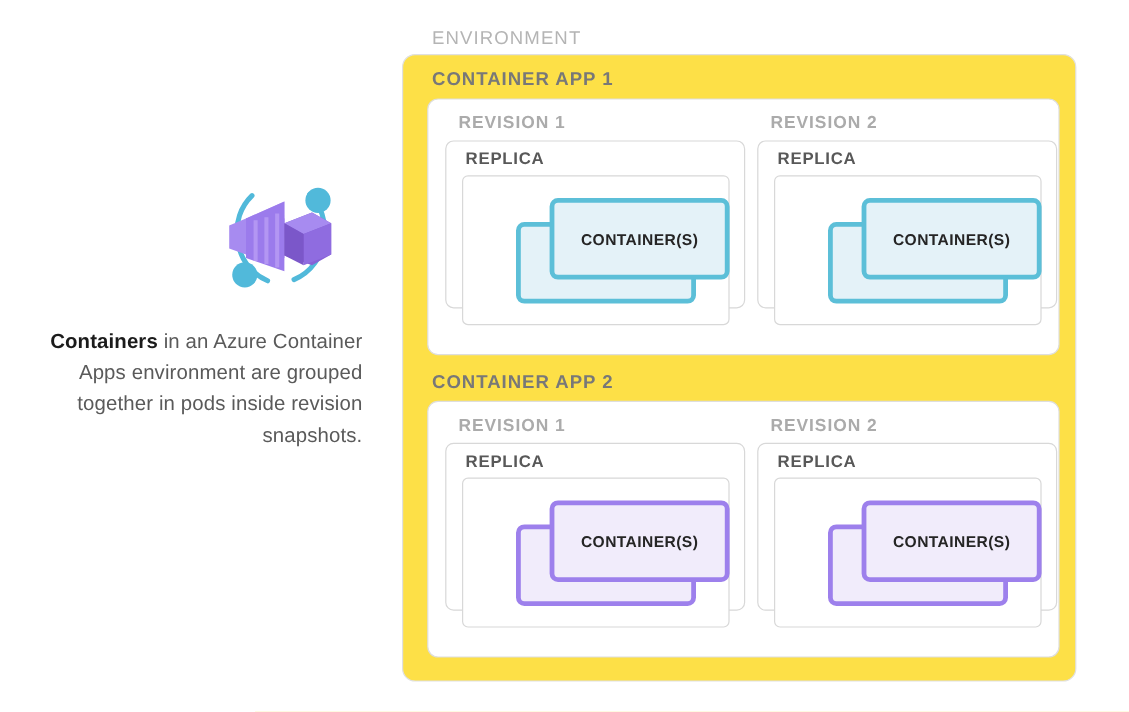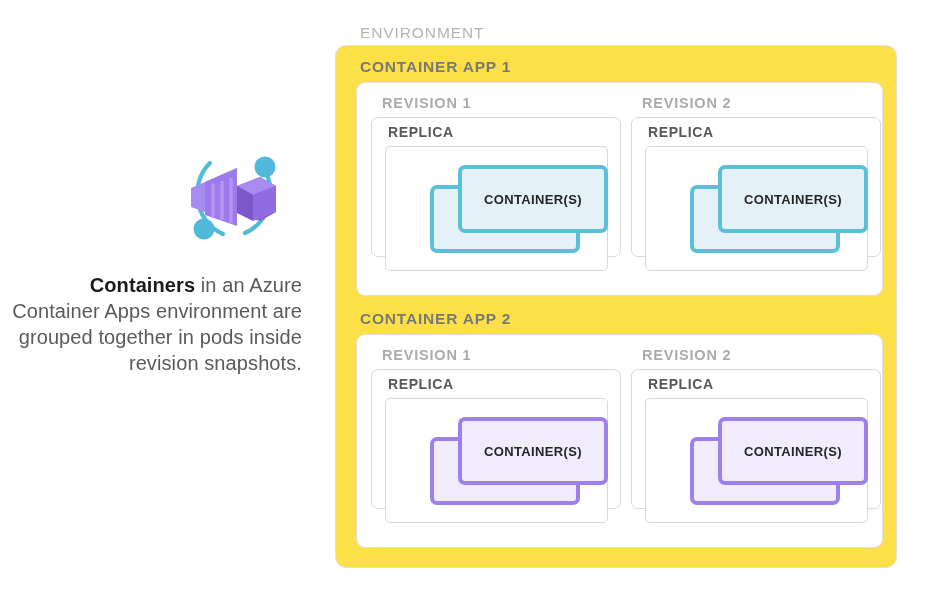--- a/index.html
+++ b/index.html
@@ -30,21 +30,21 @@
     top: 146px;
     width: 104px;
     height: 104px;
   }
   #caption {
     position: absolute;
     left: 10px;
     top: 272px;
     width: 292px;
     text-align: right;
-    font-size: 20px;
+    font-size: 17px;
     line-height: 26px;
     color: #5a5a5a;
     font-weight: 400;
     letter-spacing: 0.1px;
   }
   #caption .lead {
     font-weight: 700;
     color: #1b1b1b;
   }
 

